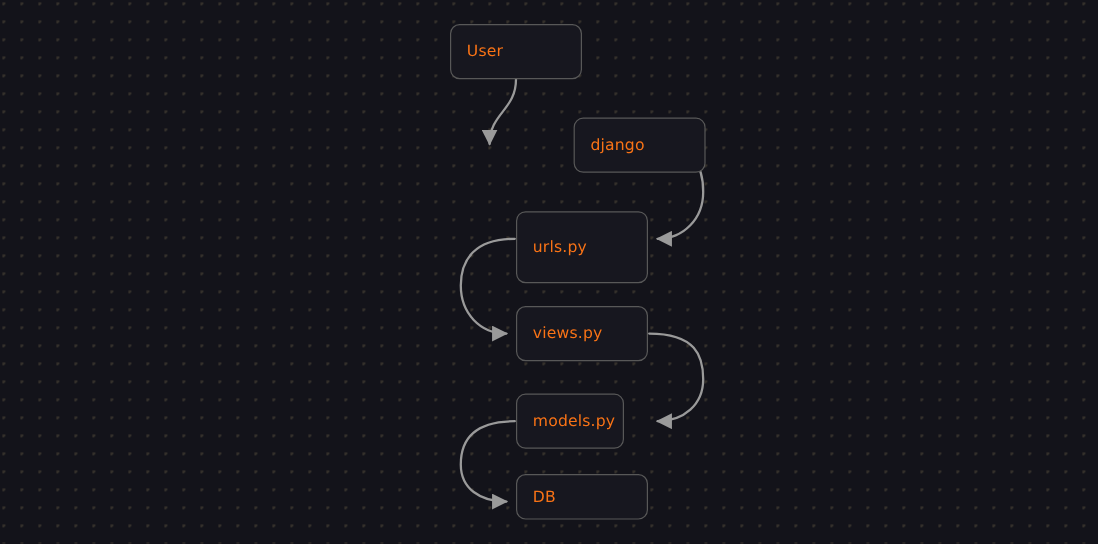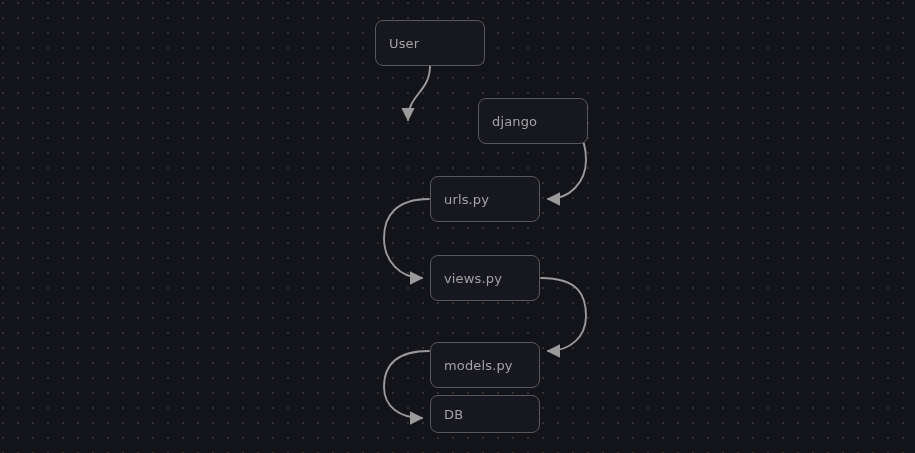--- a/index.html
+++ b/index.html
@@ -35,21 +35,21 @@
     position: absolute;
     box-sizing: border-box;
     background: #17171f;
     border: 1px solid #585858;
     border-radius: 8px;
     display: flex;
     align-items: center;
     padding-left: 13px;
   }
   .node-label {
-    color: #a3a3a3;
+    color: #f97316;
     font-size: 13px;
     letter-spacing: 0.15px;
     line-height: 1;
     white-space: nowrap;
   }
 </style>
 </head>
 <body>
 
 <div id="canvas">
@@ -69,27 +69,27 @@
       </g>
   </svg>
 
   <div id="nodes">
       <div class="node" style="left: 375px; top: 20px; width: 110px; height: 46px;">
         <span class="node-label">User</span>
       </div>
       <div class="node" style="left: 430px; top: 98px; width: 110px; height: 46px; margin-left: 48px;">
         <span class="node-label">django</span>
       </div>
-      <div class="node" style="left: 430px; top: 176px; width: 110px; height: 46px;">
+      <div class="node" style="left: 430px; top: 176px; width: 110px; height: 60px;">
         <span class="node-label">urls.py</span>
       </div>
       <div class="node" style="left: 430px; top: 255px; width: 110px; height: 46px; align-items: center;">
         <span class="node-label">views.py</span>
       </div>
-      <div class="node" style="left: 430px; top: 328px; width: 110px; height: 46px; margin-top: 14px;">
+      <div class="node" style="left: 430px; top: 328px; width: 90px; height: 46px;">
         <span class="node-label">models.py</span>
       </div>
       <div class="node" style="left: 430px; top: 395px; width: 110px; height: 38px;">
         <span class="node-label">DB</span>
       </div>
     </div>
 
 </div>
 
 </body></html>

